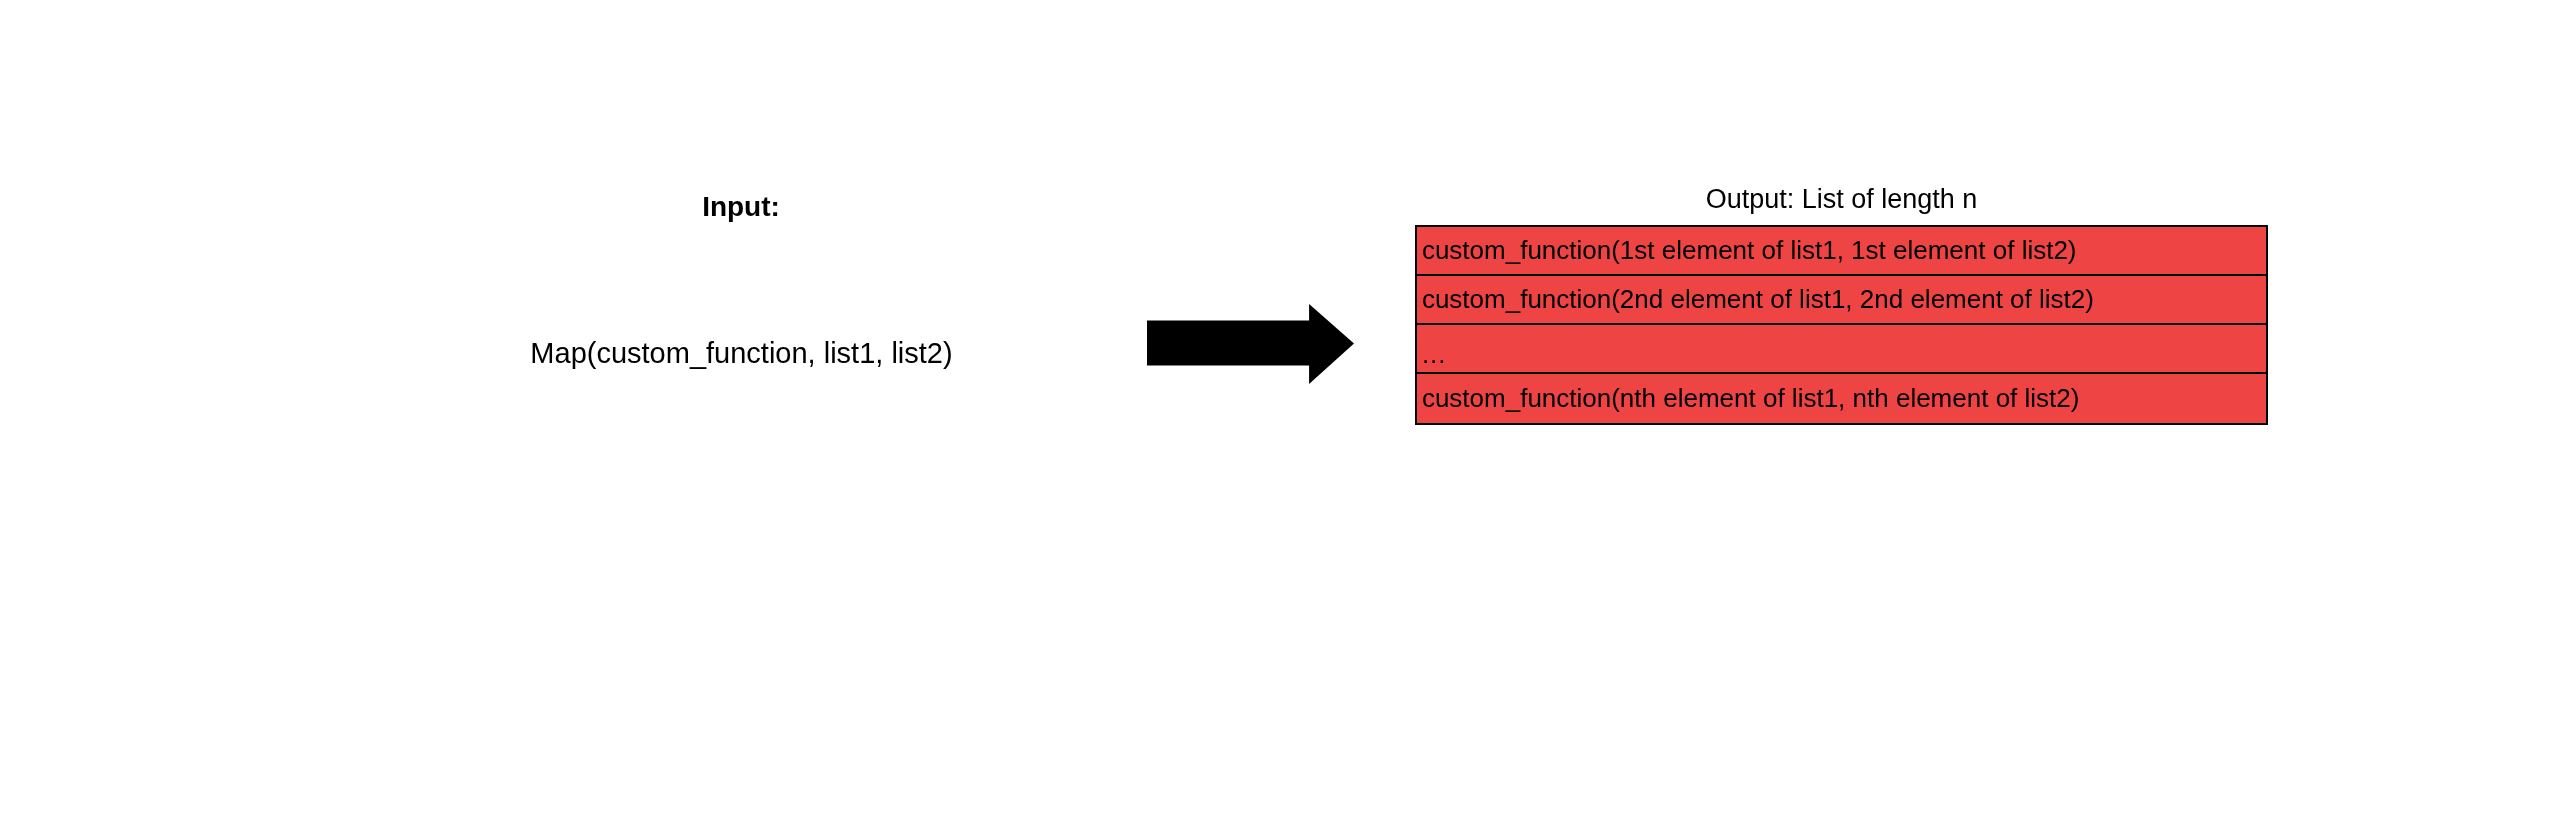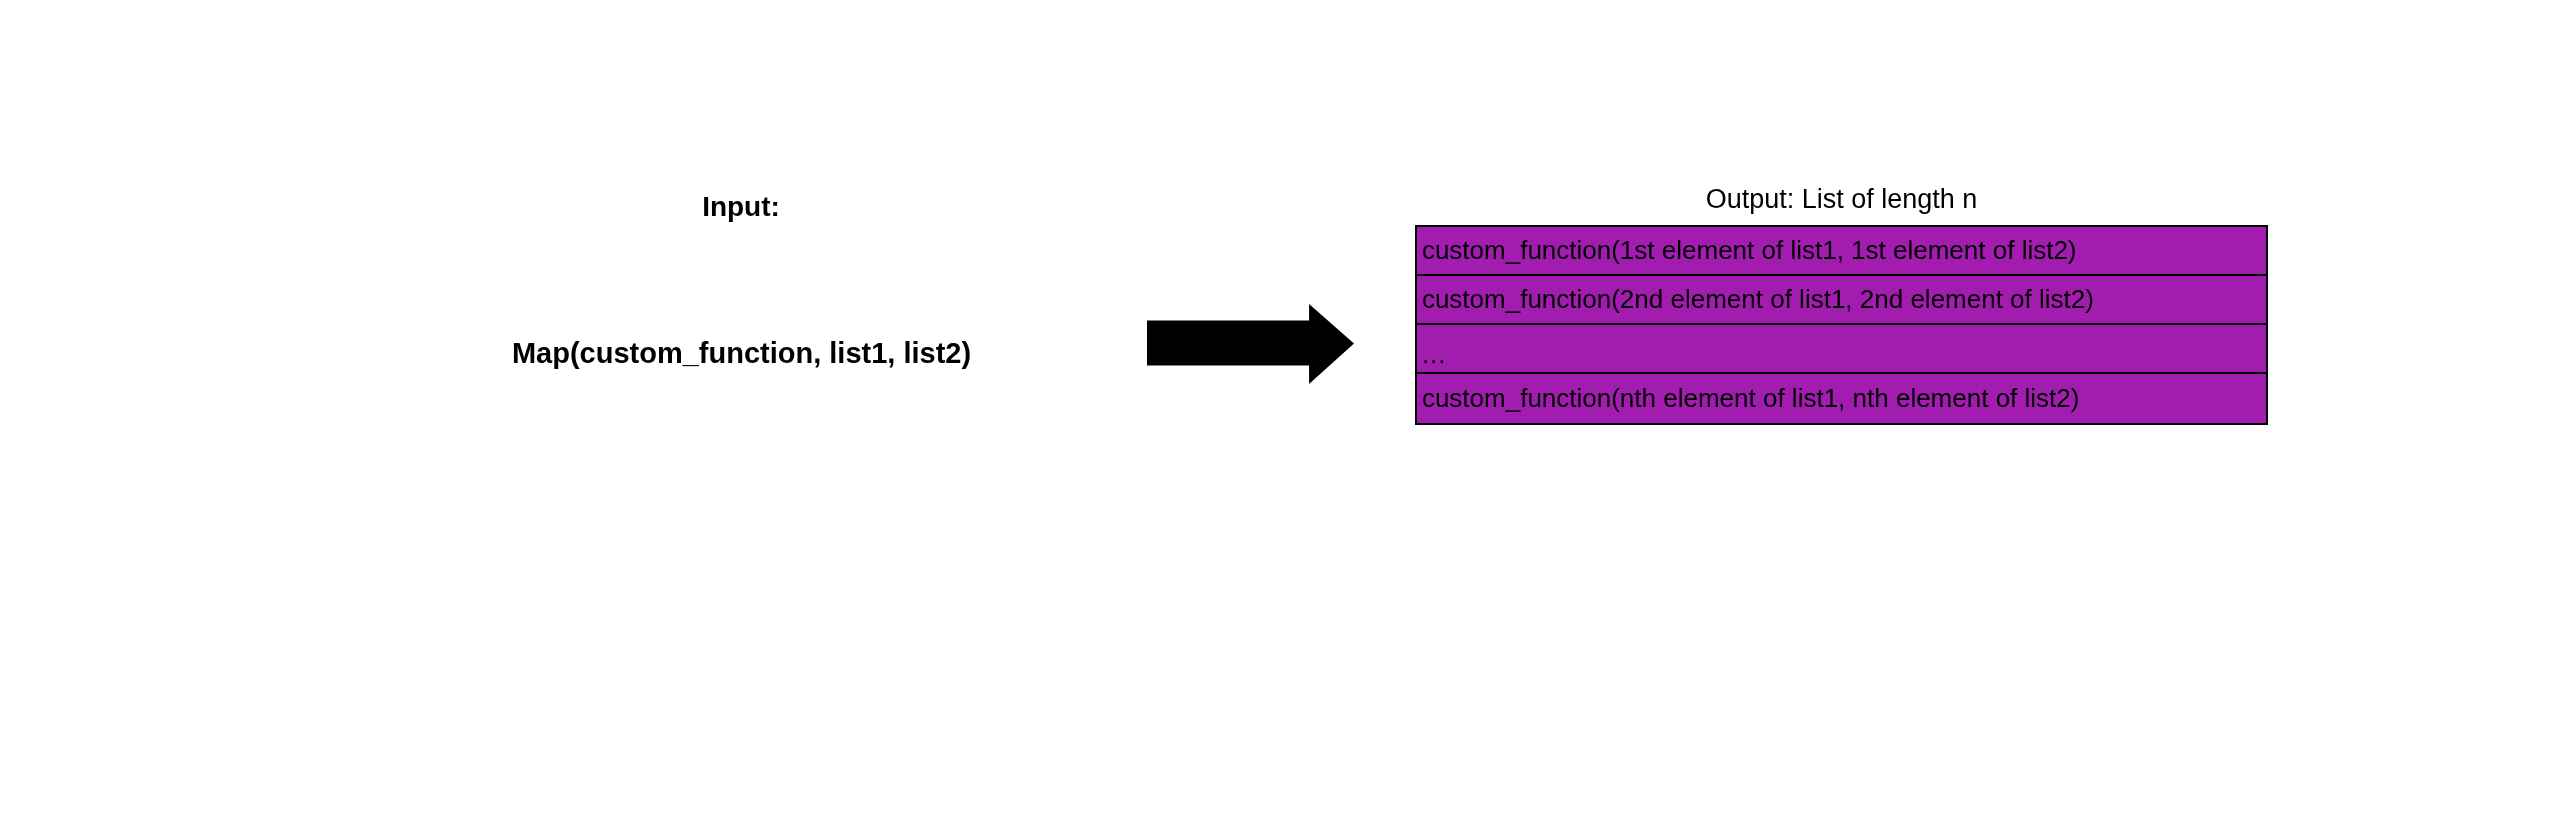--- a/index.html
+++ b/index.html
@@ -39,21 +39,21 @@
     margin-top: 9px;
   }
 
   .input-expression {
     position: absolute;
     left: 351px;
     top: 337px;
     width: 781px;
     text-align: center;
     font-size: 29px;
-    font-weight: bold;
+    font-weight: normal;
     line-height: 1.15;
     white-space: nowrap;
   }
 
   
   .arrow {
     position: absolute;
     left: 1147px;
     top: 301px;
     width: 207px;
@@ -80,21 +80,21 @@
     font-weight: normal;
   }
 
   .output-table {
     position: absolute;
     left: 1415px;
     top: 225px;
     width: 853px;
     border: 2.9px solid #000000;
     box-sizing: border-box;
-    background: #a21caf;
+    background: #ef4444;
   }
 
   .output-row {
     height: 49px;
     box-sizing: border-box;
     border-bottom: 2.9px solid #000000;
     display: flex;
     align-items: center;
     padding: 0 4.9px;
     font-size: 26px;

